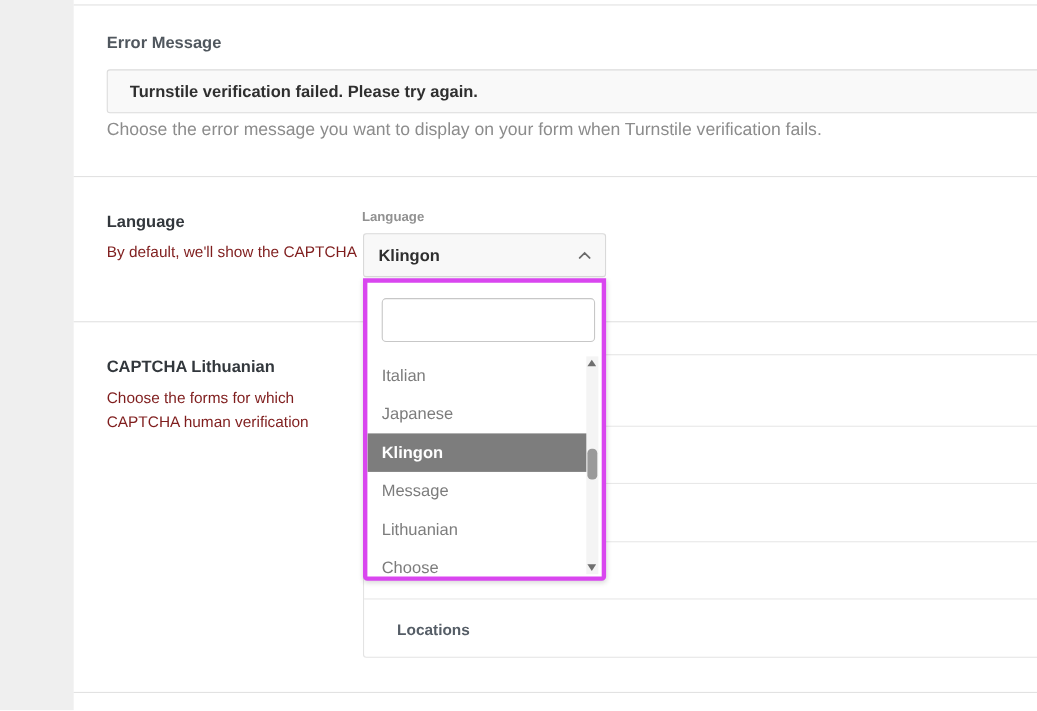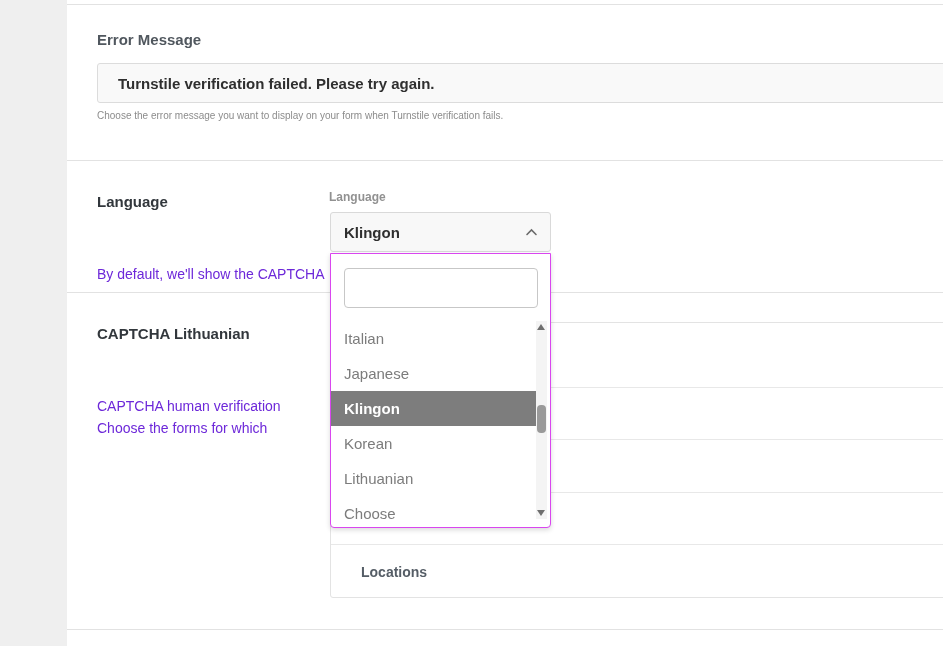--- a/index.html
+++ b/index.html
@@ -1,40 +1,40 @@
 <!DOCTYPE html>
 <html><head>
 <meta charset="utf-8">
 <style>
   html,body{margin:0;padding:0;background:#fff;}
   *{box-sizing:border-box;font-family:"Liberation Sans",sans-serif;}
   .canvas{position:relative;width:943px;height:646px;background:#ffffff;overflow:hidden;}
   .left-strip{position:absolute;left:0;top:0;width:67px;height:646px;background:#efefef;}
   .divider{position:absolute;left:67px;right:-10px;height:1px;background:#e2e2e2;}
   .lbl{position:absolute;color:#50575e;font-size:15px;font-weight:600;}
-  .help{position:absolute;color:#8c8c8c;font-size:10px;}
-  .desc{position:absolute;color:#6d28d9;font-size:14px;line-height:22px;width:235px;margin-top:45px;}
+  .help{position:absolute;color:#8c8c8c;font-size:16px;}
+  .desc{position:absolute;color:#7f1d1d;font-size:14px;line-height:22px;width:235px;}
   .desc span{display:block;}
   .heading{position:absolute;color:#32373c;font-size:15px;font-weight:700;}
 
   
   .error-input{position:absolute;left:97px;top:63px;width:866px;height:40px;
     background:#f9f9f9;border:1px solid #dcdcdc;border-radius:3px;
     font-size:15px;font-weight:600;color:#2f2f2f;padding:0 0 0 20px;outline:none;}
 
   
   .field-label{position:absolute;left:329px;top:190px;font-size:12px;font-weight:600;color:#919191;}
   .select-box{position:absolute;left:330px;top:212px;width:221px;height:40px;
     background:#f8f8f8;border:1px solid #d9d9d9;border-radius:3px;cursor:pointer;
     display:flex;align-items:center;justify-content:space-between;padding:0 12px 0 13px;}
   .select-value{font-size:15px;font-weight:600;color:#2f2f2f;}
 
   
   .dropdown{position:absolute;left:330px;top:253px;width:221px;height:275px;
-    background:#ffffff;border:1px solid #d946ef;border-radius:0 0 4px 4px;
+    background:#ffffff;border:4px solid #d946ef;border-radius:0 0 4px 4px;
     box-shadow:0 2px 5px rgba(0,0,0,0.15);z-index:10;overflow:hidden;}
   .dropdown-search{position:absolute;left:13px;top:14px;width:194px;height:40px;
     border:1px solid #c7c7c7;border-radius:4px;background:#fff;outline:none;
     font-size:14px;color:#444;padding:0 10px;}
   .options{position:absolute;left:0;top:67px;width:221px;}
   .option{height:35px;line-height:35px;padding-left:13px;font-size:15px;color:#7c7c7c;cursor:pointer;}
   .option.selected{background:#7d7d7d;color:#ffffff;font-weight:700;width:205px;}
 
   
   .scrollbar{position:absolute;right:3px;top:67px;width:11px;height:198px;background:#f4f4f4;}
@@ -76,22 +76,22 @@
     <span class="select-value">Klingon</span>
     <span style="display:flex;">
       <svg width="13" height="9" viewBox="0 0 13 9">
         <path d="M2 6.5 L6.5 2 L11 6.5" stroke="#6b6b6b" stroke-width="1.6" fill="none" stroke-linecap="round"></path>
       </svg>
     </span>
   </div>
 
   <div class="heading" style="left:97px;top:325px">CAPTCHA Lithuanian</div>
   <div class="desc" style="left:97px;top:350px">
+    <span>Choose the forms for which</span>
     <span>CAPTCHA human verification</span>
-    <span>Choose the forms for which</span>
   </div>
 
   <div class="loc-list">
     <div class="loc-row" style="height:64px">
       <span class="loc-label"></span>
     </div>
     <div class="loc-row" style="height:52px">
       <span class="loc-label"></span>
     </div>
     <div class="loc-row" style="height:53px">
@@ -104,21 +104,21 @@
       <span class="loc-label">Locations</span>
     </div>
   </div>
 
   <div class="dropdown">
     <input class="dropdown-search" type="text" value="" style="">
     <div class="options">
       <div class="option">Italian</div>
       <div class="option">Japanese</div>
       <div class="option selected">Klingon</div>
-      <div class="option">Korean</div>
+      <div class="option">Message</div>
       <div class="option">Lithuanian</div>
       <div class="option">Choose</div>
     </div>
     <div class="scrollbar">
       <div class="scroll-arrow up"></div>
       <div class="scroll-thumb"></div>
       <div class="scroll-arrow down"></div>
     </div>
   </div>
 

